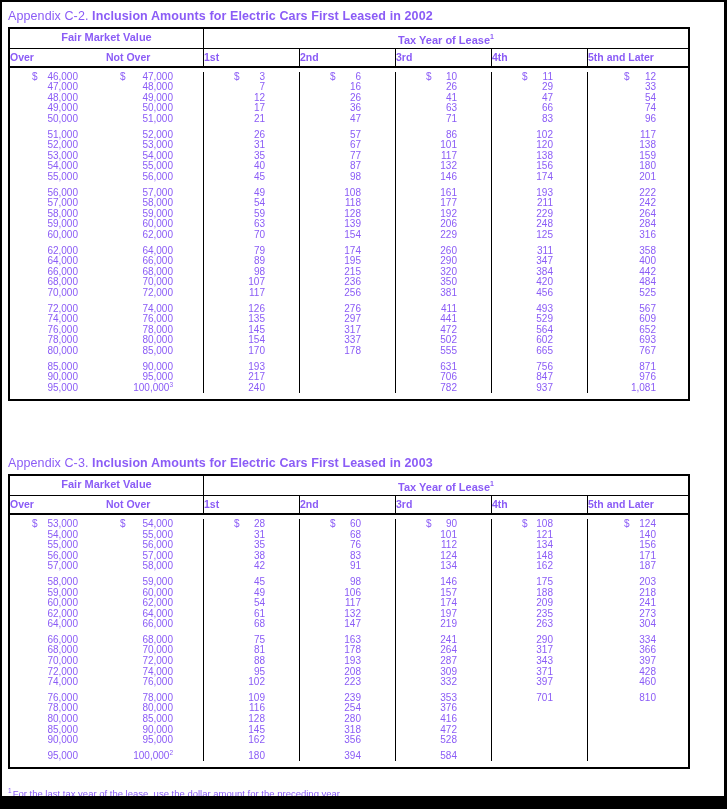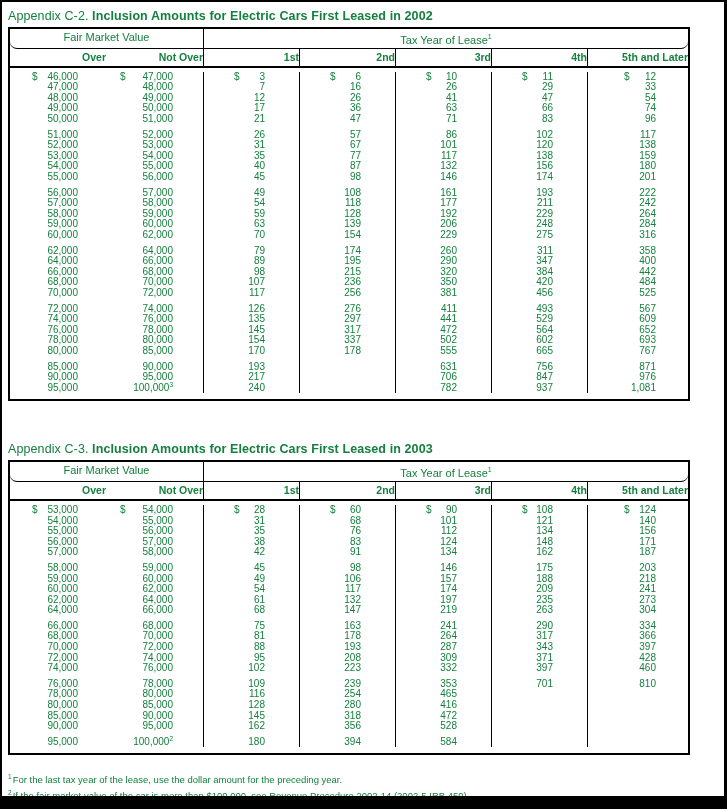--- a/index.html
+++ b/index.html
@@ -1,35 +1,35 @@
 <!DOCTYPE html>
 <html><head>
 <meta charset="utf-8">
 <style>
   html,body { margin:0; padding:0; background:#ffffff; }
   .page {
     position:relative; width:727px; height:809px; box-sizing:border-box;
-    background:#fff; color:#15803d;
+    background:#fff; color:#8b5cf6;
     border-top:2px solid #000; border-left:2px solid #000; border-right:3px solid #000;
     font-family:"Liberation Sans", sans-serif; overflow:hidden;
   }
   .content { padding:5px 0 0 6px; }
 
   .tbl-title { font-size:12.5px; margin:0 0 4px 0; letter-spacing:0.1px; }
   .tbl-title .bold { font-weight:bold; }
 
   .tbl { width:678px; border:2px solid #000; background:#fff; }
 
-  .hrow1 { display:flex; border-bottom:1px solid #000; font-weight:normal; font-size:11px;border-radius:7px; }
+  .hrow1 { display:flex; border-bottom:1px solid #000; font-weight:bold; font-size:11px; }
   .h1fmv { width:194px; box-sizing:border-box; border-right:1px solid #000; text-align:center; line-height:16px; }
   .h1tax { flex:1; text-align:center; line-height:16px; }
   .hrow1 sup { font-size:7px; }
 
   .hrow2 { display:flex; border-bottom:2px solid #000; font-weight:bold; font-size:10.5px; line-height:17px; }
-  .h2 { box-sizing:border-box; text-align:right; }
+  .h2 { box-sizing:border-box; text-align:left; }
 
   .w0 { width:96px; }
   .w1 { width:98px; }
   .w2, .w3, .w4, .w5 { width:96px; }
   .w6 { width:100px; }
   .h2.w1,.h2.w2,.h2.w3,.h2.w4,.h2.w5,
   .bcol.w1,.bcol.w2,.bcol.w3,.bcol.w4,.bcol.w5 { border-right:1px solid #000; }
 
   .tbody { display:flex; padding:4px 0 6px 0; }
   .bcol { box-sizing:border-box; }
@@ -43,21 +43,21 @@
   .bcol.w1 .bval { padding-right:30px; }
   .bcol.w2 .bval,.bcol.w3 .bval,.bcol.w4 .bval,.bcol.w5 .bval { padding-right:34px; }
   .bcol.w6 .bval { padding-right:32px; }
 
   .bcol.w0 .dollar { left:22px; }
   .bcol.w1 .dollar { left:14px; }
   .bcol.w2 .dollar,.bcol.w3 .dollar,.bcol.w4 .dollar,.bcol.w5 .dollar { left:30px; }
   .bcol.w6 .dollar { left:36px; }
 
   #sec-c2 { margin-top:2px; }
-  #sec-c3 { margin-top:41px; }
+  #sec-c3 { margin-top:55px; }
 
   .footnotes { margin-top:16px; font-size:9.5px; }
   .fline { line-height:12.8px; }
   .fline sup { font-size:6.5px; margin-right:1px; }
 
   .bottom-bar { position:absolute; left:-2px; right:-3px; bottom:0; height:13px; background:#000; }
 </style>
 </head>
 <body>
 
@@ -302,21 +302,21 @@
                 <div class="bval"><span class="num">120</span></div>
                 <div class="bval"><span class="num">138</span></div>
                 <div class="bval"><span class="num">156</span></div>
                 <div class="bval"><span class="num">174</span></div>
               </div>
               <div class="cgroup">
                 <div class="bval"><span class="num">193</span></div>
                 <div class="bval"><span class="num">211</span></div>
                 <div class="bval"><span class="num">229</span></div>
                 <div class="bval"><span class="num">248</span></div>
-                <div class="bval"><span class="num">275</span></div>
+                <div class="bval"><span class="num">125</span></div>
               </div>
               <div class="cgroup">
                 <div class="bval"><span class="num">311</span></div>
                 <div class="bval"><span class="num">347</span></div>
                 <div class="bval"><span class="num">384</span></div>
                 <div class="bval"><span class="num">420</span></div>
                 <div class="bval"><span class="num">456</span></div>
               </div>
               <div class="cgroup">
                 <div class="bval"><span class="num">493</span></div>
@@ -546,21 +546,21 @@
               </div>
               <div class="cgroup">
                 <div class="bval"><span class="num">241</span></div>
                 <div class="bval"><span class="num">264</span></div>
                 <div class="bval"><span class="num">287</span></div>
                 <div class="bval"><span class="num">309</span></div>
                 <div class="bval"><span class="num">332</span></div>
               </div>
               <div class="cgroup">
                 <div class="bval"><span class="num">353</span></div>
-                <div class="bval"><span class="num">465</span></div>
+                <div class="bval"><span class="num">376</span></div>
                 <div class="bval"><span class="num">416</span></div>
                 <div class="bval"><span class="num">472</span></div>
                 <div class="bval"><span class="num">528</span></div>
               </div>
               <div class="cgroup">
                 <div class="bval"><span class="num">584</span></div>
               </div>
             </div>
             <div class="bcol w5">
               <div class="cgroup">

